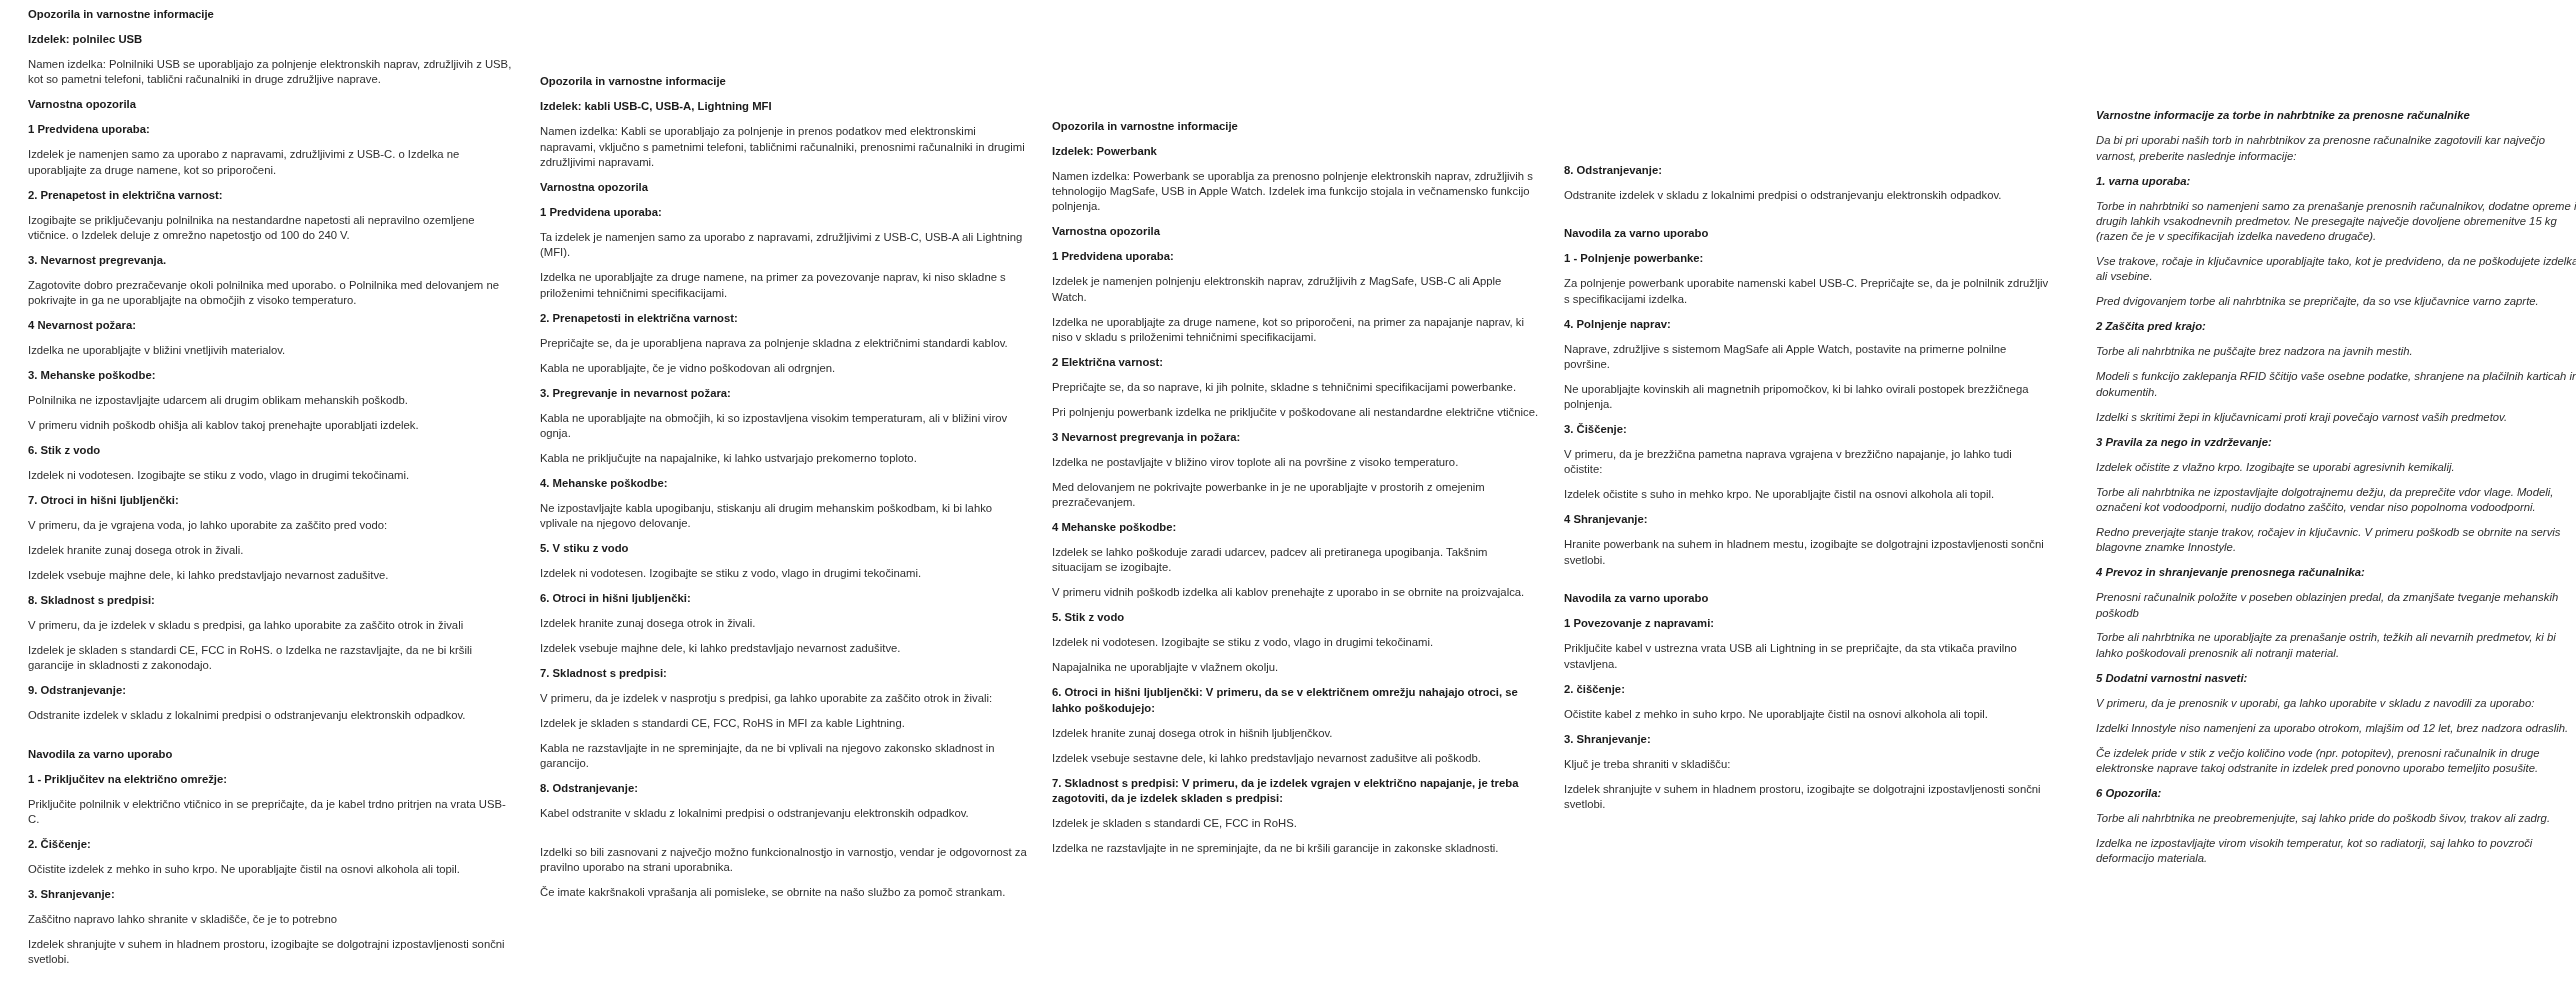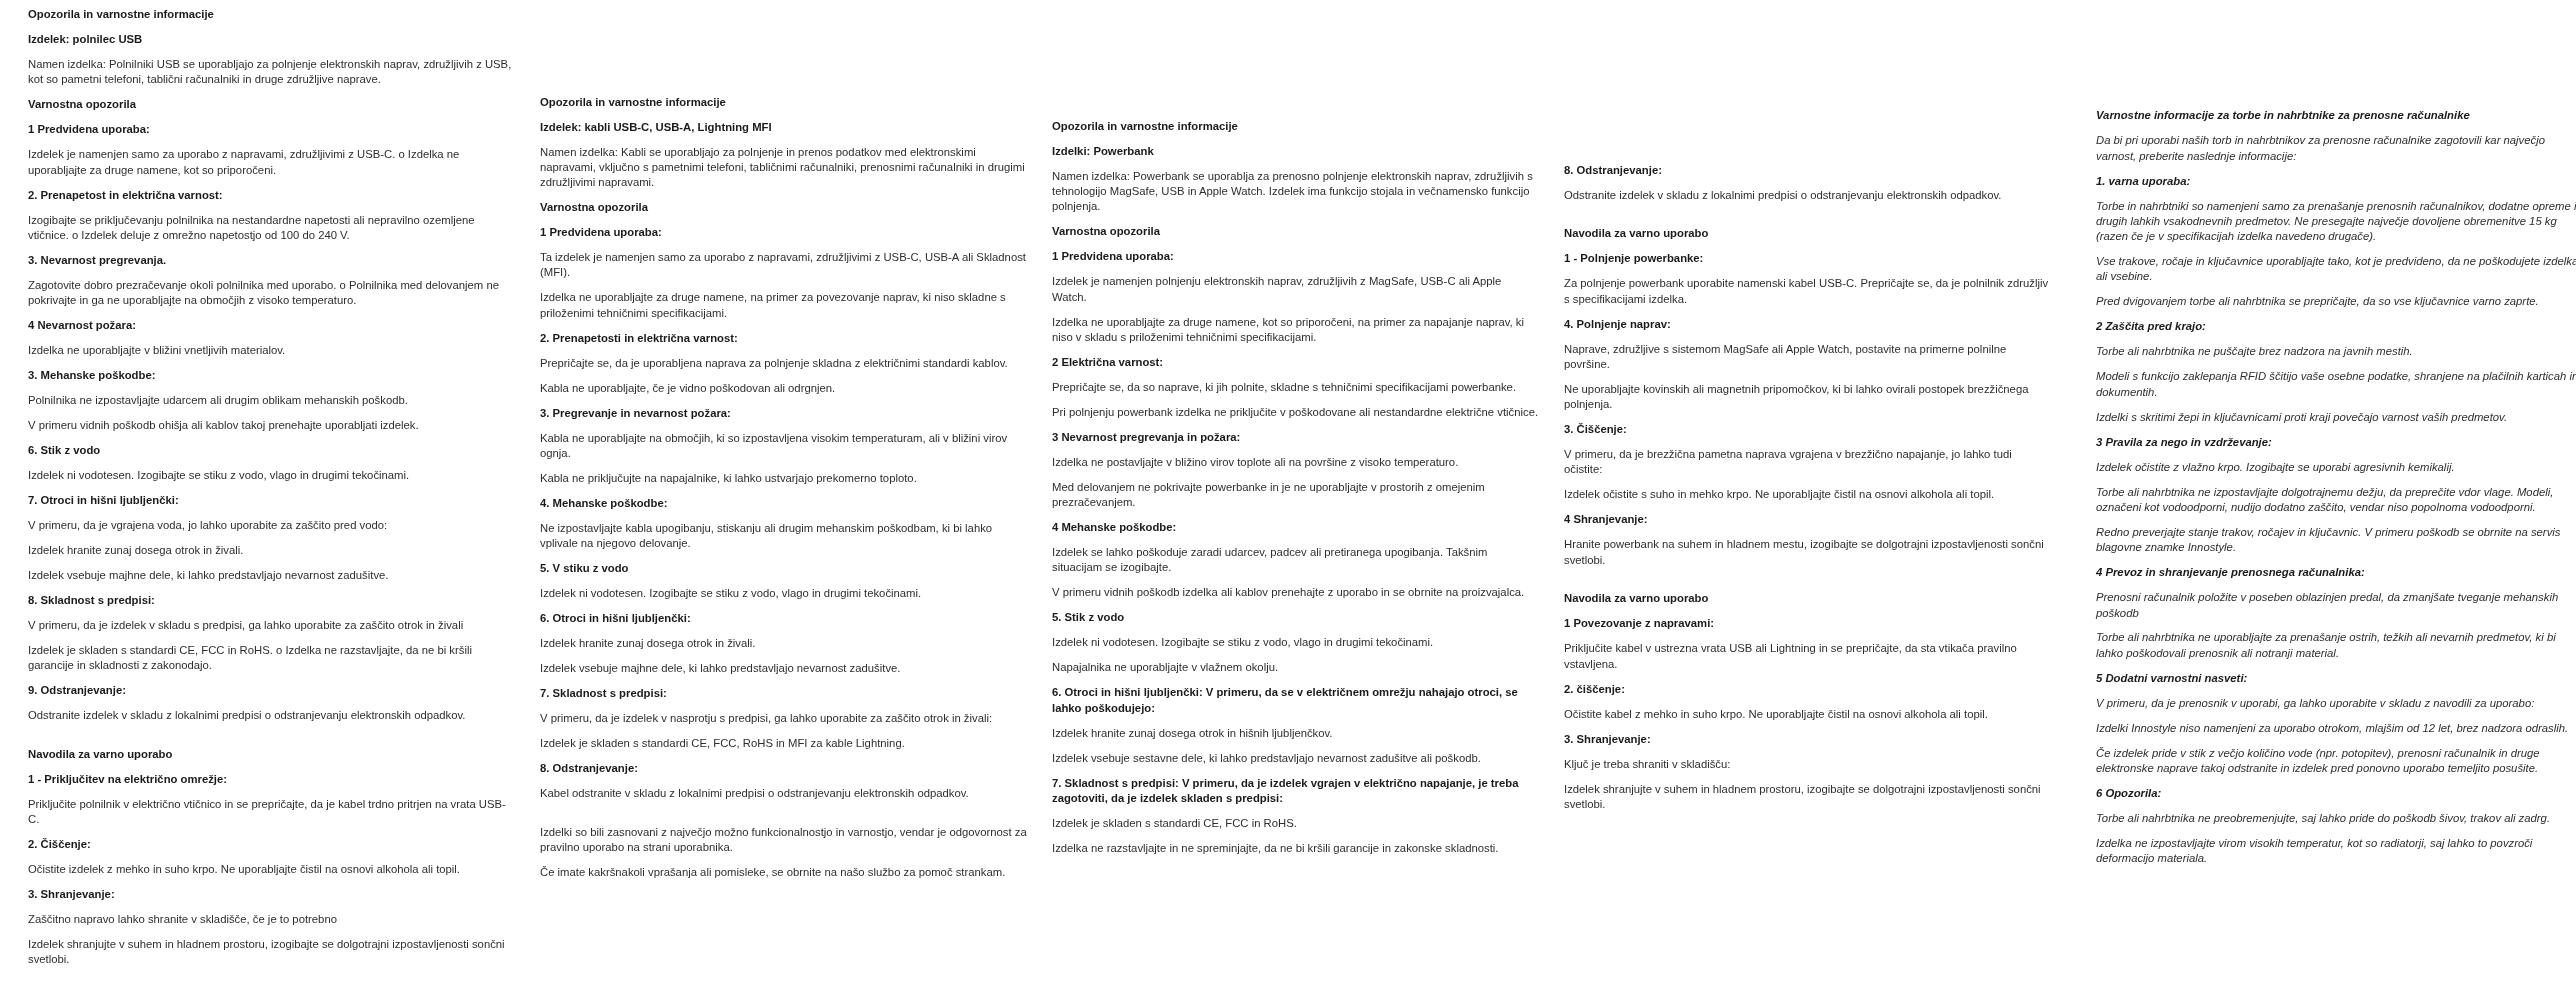--- a/index.html
+++ b/index.html
@@ -69,47 +69,48 @@
       <div class="h">3. Shranjevanje:</div>
       <div class="p">Zaščitno napravo lahko shranite v skladišče, če je to potrebno</div>
       <div class="p">Izdelek shranjujte v suhem in hladnem prostoru, izogibajte se dolgotrajni izpostavljenosti sončni svetlobi.</div>
     </section>
   <section class="col">
       <div class="h">Opozorila in varnostne informacije</div>
       <div class="h">Izdelek: kabli USB-C, USB-A, Lightning MFI</div>
       <div class="p">Namen izdelka: Kabli se uporabljajo za polnjenje in prenos podatkov med elektronskimi napravami, vključno s pametnimi telefoni, tabličnimi računalniki, prenosnimi računalniki in drugimi združljivimi napravami.</div>
       <div class="h">Varnostna opozorila</div>
       <div class="h">1 Predvidena uporaba:</div>
-      <div class="p">Ta izdelek je namenjen samo za uporabo z napravami, združljivimi z USB-C, USB-A ali Skladnost (MFI).</div>
+      <div class="p">Ta izdelek je namenjen samo za uporabo z napravami, združljivimi z USB-C, USB-A ali Lightning (MFI).</div>
       <div class="p">Izdelka ne uporabljajte za druge namene, na primer za povezovanje naprav, ki niso skladne s priloženimi tehničnimi specifikacijami.</div>
       <div class="h">2. Prenapetosti in električna varnost:</div>
       <div class="p">Prepričajte se, da je uporabljena naprava za polnjenje skladna z električnimi standardi kablov.</div>
       <div class="p">Kabla ne uporabljajte, če je vidno poškodovan ali odrgnjen.</div>
       <div class="h">3. Pregrevanje in nevarnost požara:</div>
       <div class="p">Kabla ne uporabljajte na območjih, ki so izpostavljena visokim temperaturam, ali v bližini virov ognja.</div>
       <div class="p">Kabla ne priključujte na napajalnike, ki lahko ustvarjajo prekomerno toploto.</div>
       <div class="h">4. Mehanske poškodbe:</div>
       <div class="p">Ne izpostavljajte kabla upogibanju, stiskanju ali drugim mehanskim poškodbam, ki bi lahko vplivale na njegovo delovanje.</div>
       <div class="h">5. V stiku z vodo</div>
       <div class="p">Izdelek ni vodotesen. Izogibajte se stiku z vodo, vlago in drugimi tekočinami.</div>
       <div class="h">6. Otroci in hišni ljubljenčki:</div>
       <div class="p">Izdelek hranite zunaj dosega otrok in živali.</div>
       <div class="p">Izdelek vsebuje majhne dele, ki lahko predstavljajo nevarnost zadušitve.</div>
       <div class="h">7. Skladnost s predpisi:</div>
       <div class="p">V primeru, da je izdelek v nasprotju s predpisi, ga lahko uporabite za zaščito otrok in živali:</div>
       <div class="p">Izdelek je skladen s standardi CE, FCC, RoHS in MFI za kable Lightning.</div>
+      <div class="p">Kabla ne razstavljajte in ne spreminjajte, da ne bi vplivali na njegovo zakonsko skladnost in garancijo.</div>
       <div class="h">8. Odstranjevanje:</div>
       <div class="p">Kabel odstranite v skladu z lokalnimi predpisi o odstranjevanju elektronskih odpadkov.</div>
       <div class="gap"></div>
       <div class="p">Izdelki so bili zasnovani z največjo možno funkcionalnostjo in varnostjo, vendar je odgovornost za pravilno uporabo na strani uporabnika.</div>
       <div class="p">Če imate kakršnakoli vprašanja ali pomisleke, se obrnite na našo službo za pomoč strankam.</div>
     </section>
   <section class="col">
       <div class="h">Opozorila in varnostne informacije</div>
-      <div class="h">Izdelki: Powerbank</div>
+      <div class="h">Izdelek: Powerbank</div>
       <div class="p">Namen izdelka: Powerbank se uporablja za prenosno polnjenje elektronskih naprav, združljivih s tehnologijo MagSafe, USB in Apple Watch. Izdelek ima funkcijo stojala in večnamensko funkcijo polnjenja.</div>
       <div class="h">Varnostna opozorila</div>
       <div class="h">1 Predvidena uporaba:</div>
       <div class="p">Izdelek je namenjen polnjenju elektronskih naprav, združljivih z MagSafe, USB-C ali Apple Watch.</div>
       <div class="p">Izdelka ne uporabljajte za druge namene, kot so priporočeni, na primer za napajanje naprav, ki niso v skladu s priloženimi tehničnimi specifikacijami.</div>
       <div class="h">2 Električna varnost:</div>
       <div class="p">Prepričajte se, da so naprave, ki jih polnite, skladne s tehničnimi specifikacijami powerbanke.</div>
       <div class="p">Pri polnjenju powerbank izdelka ne priključite v poškodovane ali nestandardne električne vtičnice.</div>
       <div class="h">3 Nevarnost pregrevanja in požara:</div>
       <div class="p">Izdelka ne postavljajte v bližino virov toplote ali na površine z visoko temperaturo.</div>

